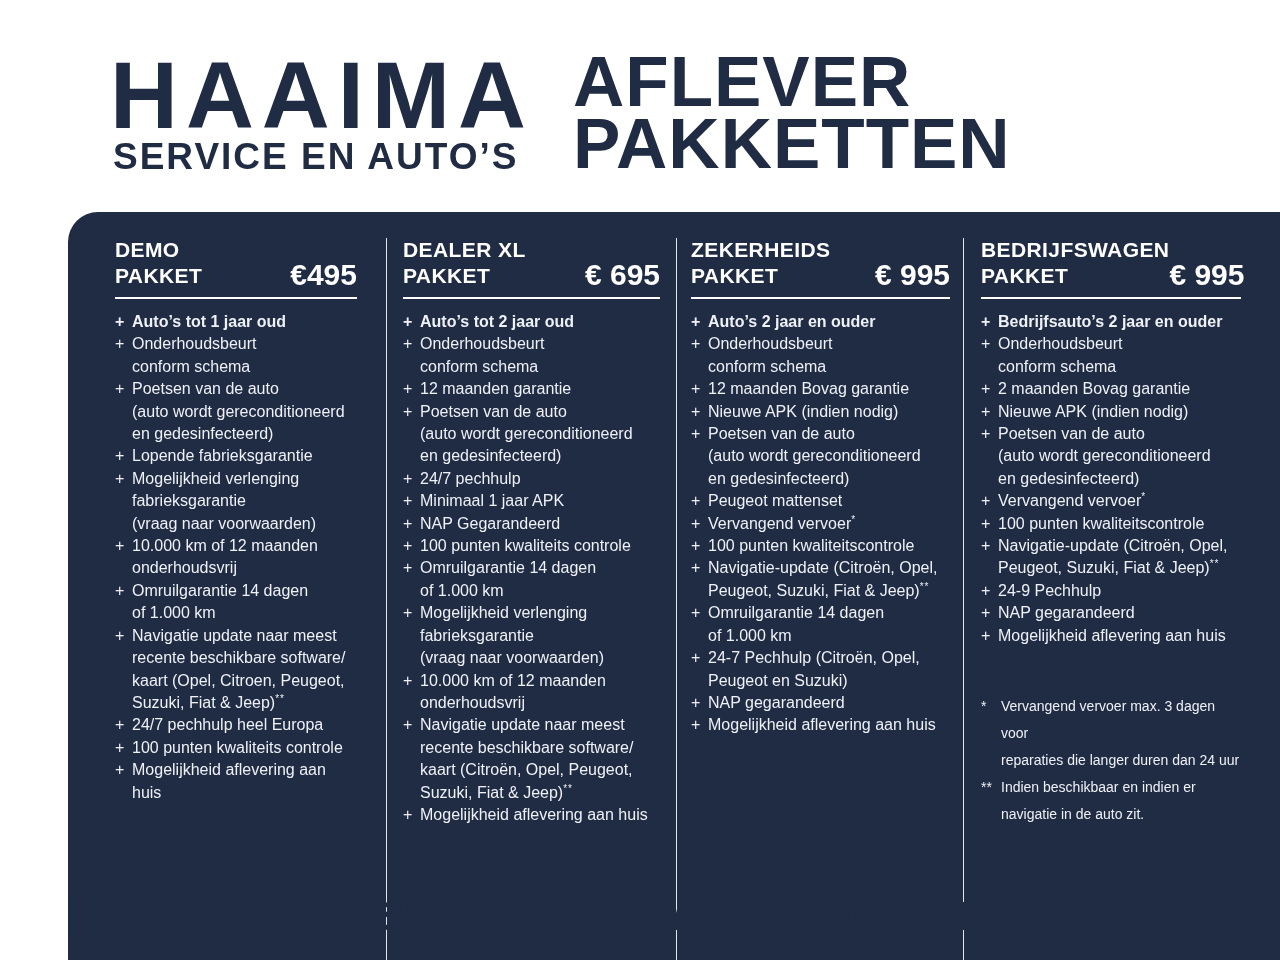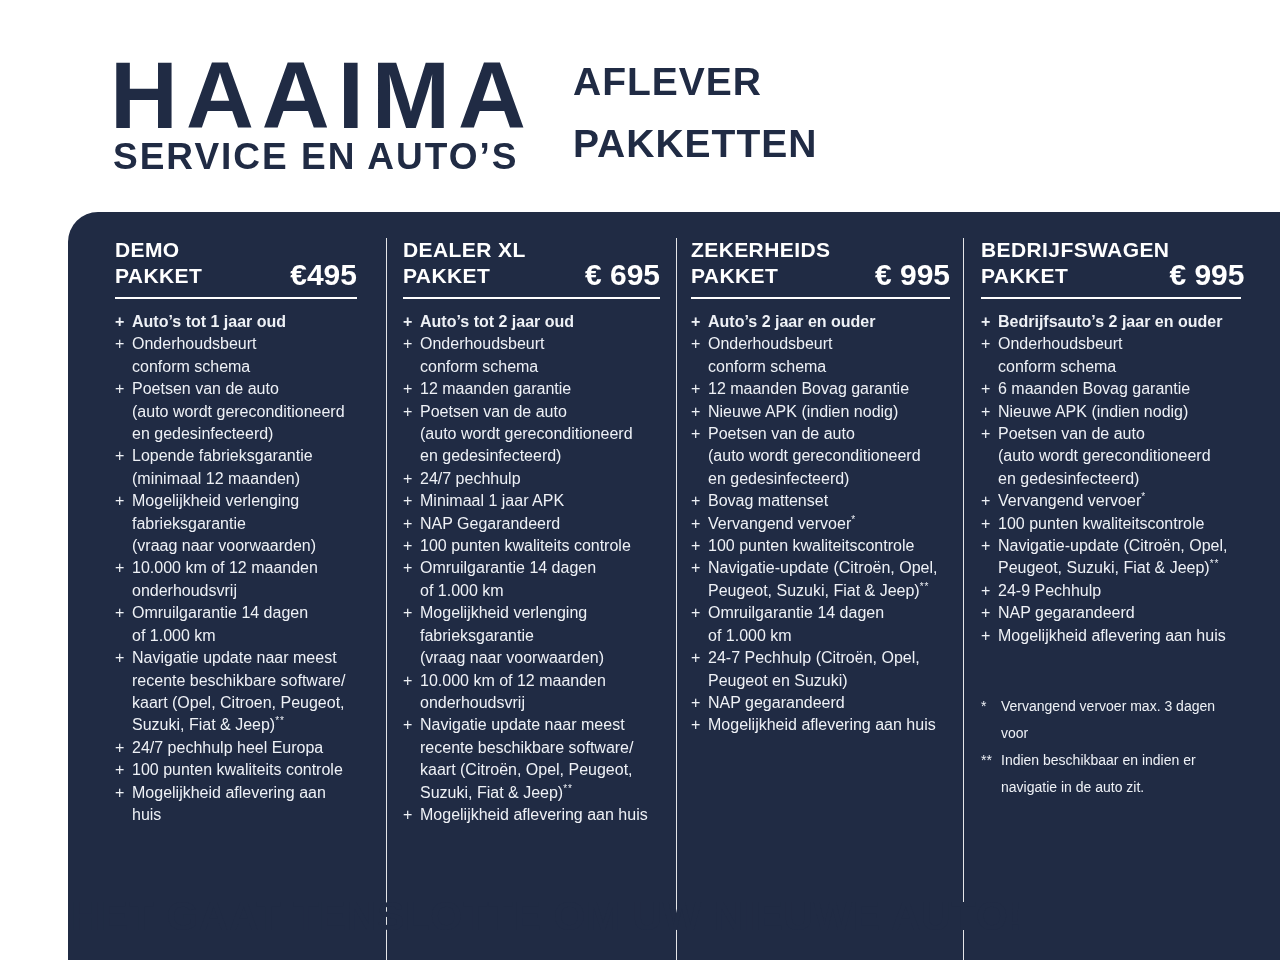--- a/index.html
+++ b/index.html
@@ -14,21 +14,21 @@
     font-size:94px; font-weight:bold; letter-spacing:8px;
     line-height:1; color:var(--navy); white-space:nowrap;
   }
   .brand-sub {
     position:absolute; left:113px; top:136px;
     font-size:37px; font-weight:bold; letter-spacing:2px;
     color:var(--navy); white-space:nowrap;
   }
   .page-title {
     position:absolute; left:573px; top:51px;
-    font-size:39px; font-weight:bold; line-height:62px;
+    font-size:71px; font-weight:bold; line-height:62px;
     letter-spacing:1px; color:var(--navy); white-space:nowrap;
   }
   
   .panel {
     position:absolute; left:68px; top:212px; width:1212px; height:780px;
     background:var(--navy); border-radius:30px 0 0 0;
     color:var(--panel-text); box-sizing:border-box;
     display:grid; grid-template-columns:318px 1px 289px 1px 286px 1px 316px;
   }
   .divider {
@@ -95,21 +95,20 @@
           <div class="line"><span class="marker">+</span><span>Onderhoudsbeurt</span></div>
           <div class="line"><span>conform schema</span></div>
         </div>
         <div class="item">
           <div class="line"><span class="marker">+</span><span>Poetsen van de auto</span></div>
           <div class="line"><span>(auto wordt gereconditioneerd</span></div>
           <div class="line"><span>en gedesinfecteerd)</span></div>
         </div>
         <div class="item">
           <div class="line"><span class="marker">+</span><span>Lopende fabrieksgarantie</span></div>
-          <div class="line"><span>(minimaal 12 maanden)</span></div>
         </div>
         <div class="item">
           <div class="line"><span class="marker">+</span><span>Mogelijkheid verlenging</span></div>
           <div class="line"><span>fabrieksgarantie</span></div>
           <div class="line"><span>(vraag naar voorwaarden)</span></div>
         </div>
         <div class="item">
           <div class="line"><span class="marker">+</span><span>10.000 km of 12 maanden</span></div>
           <div class="line"><span>onderhoudsvrij</span></div>
         </div>
@@ -219,21 +218,21 @@
         </div>
         <div class="item">
           <div class="line"><span class="marker">+</span><span>Nieuwe APK (indien nodig)</span></div>
         </div>
         <div class="item">
           <div class="line"><span class="marker">+</span><span>Poetsen van de auto</span></div>
           <div class="line"><span>(auto wordt gereconditioneerd</span></div>
           <div class="line"><span>en gedesinfecteerd)</span></div>
         </div>
         <div class="item">
-          <div class="line"><span class="marker">+</span><span>Bovag mattenset</span></div>
+          <div class="line"><span class="marker">+</span><span>Peugeot mattenset</span></div>
         </div>
         <div class="item">
           <div class="line"><span class="marker">+</span><span>Vervangend vervoer</span><span class="sup">*</span></div>
         </div>
         <div class="item">
           <div class="line"><span class="marker">+</span><span>100 punten kwaliteitscontrole</span></div>
         </div>
         <div class="item">
           <div class="line"><span class="marker">+</span><span>Navigatie-update (Citroën, Opel,</span></div>
           <div class="line"><span>Peugeot, Suzuki, Fiat &amp; Jeep)</span><span class="sup">**</span></div>
@@ -266,21 +265,21 @@
       <div class="pkg-rule"></div>
       <div class="items">
         <div class="item bold">
           <div class="line"><span class="marker">+</span><span>Bedrijfsauto’s 2 jaar en ouder</span></div>
         </div>
         <div class="item">
           <div class="line"><span class="marker">+</span><span>Onderhoudsbeurt</span></div>
           <div class="line"><span>conform schema</span></div>
         </div>
         <div class="item">
-          <div class="line"><span class="marker">+</span><span>6 maanden Bovag garantie</span></div>
+          <div class="line"><span class="marker">+</span><span>2 maanden Bovag garantie</span></div>
         </div>
         <div class="item">
           <div class="line"><span class="marker">+</span><span>Nieuwe APK (indien nodig)</span></div>
         </div>
         <div class="item">
           <div class="line"><span class="marker">+</span><span>Poetsen van de auto</span></div>
           <div class="line"><span>(auto wordt gereconditioneerd</span></div>
           <div class="line"><span>en gedesinfecteerd)</span></div>
         </div>
         <div class="item">
@@ -299,20 +298,21 @@
         <div class="item">
           <div class="line"><span class="marker">+</span><span>NAP gegarandeerd</span></div>
         </div>
         <div class="item">
           <div class="line"><span class="marker">+</span><span>Mogelijkheid aflevering aan huis</span></div>
         </div>
       </div>
       <div class="footnotes">
         <div class="footnote">
           <div><span class="fmarker">*</span><span>Vervangend vervoer max. 3 dagen voor</span></div>
+          <div><span>reparaties die langer duren dan 24 uur</span></div>
         </div>
         <div class="footnote">
           <div><span class="fmarker">**</span><span>Indien beschikbaar en indien er</span></div>
           <div><span>navigatie in de auto zit.</span></div>
         </div>
       </div>
     </div>
   </div>
 
 <div class="footer-tagline">HET GAAT TENSLOTTE OM UW NIEUWE AUTO!</div>

